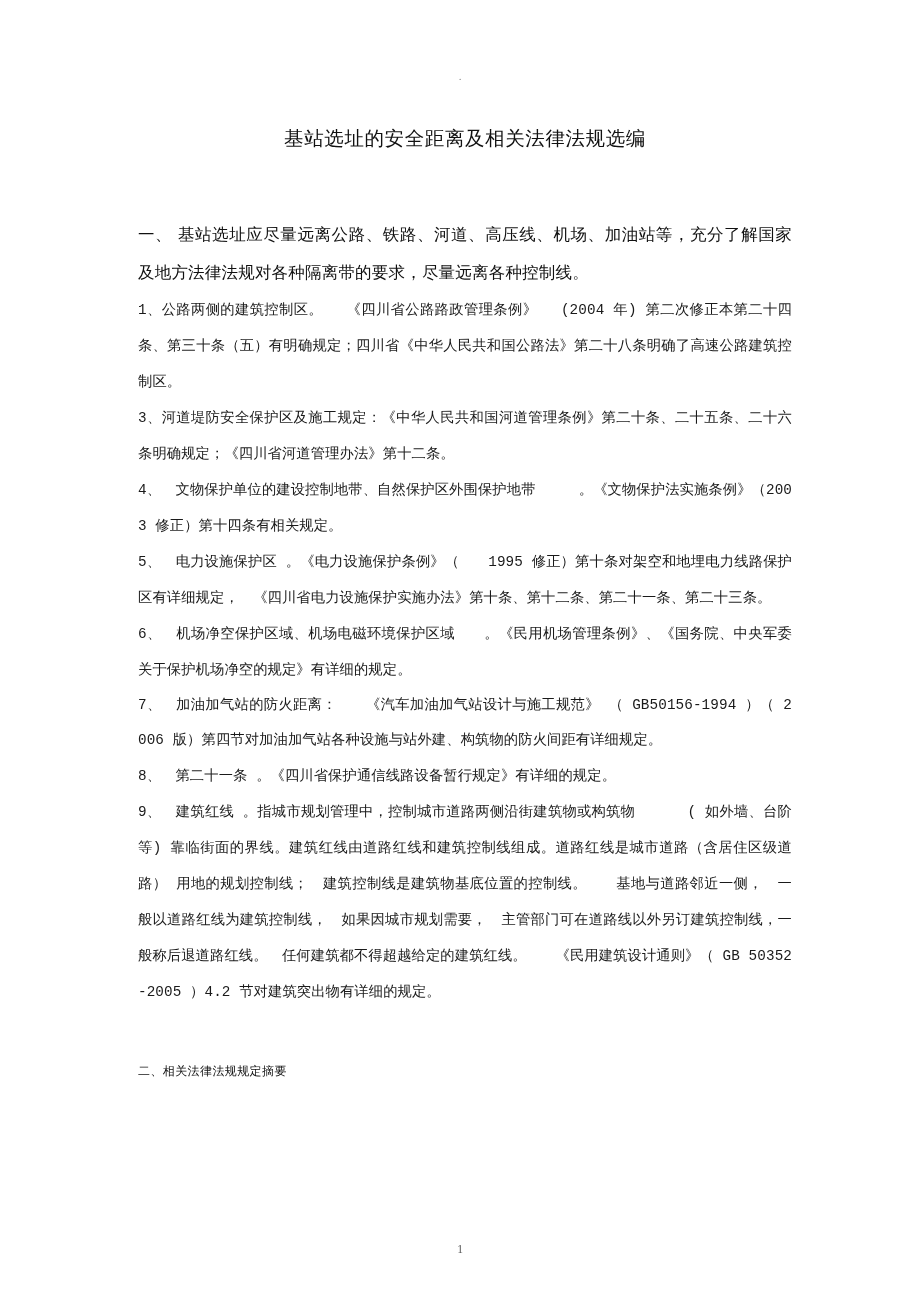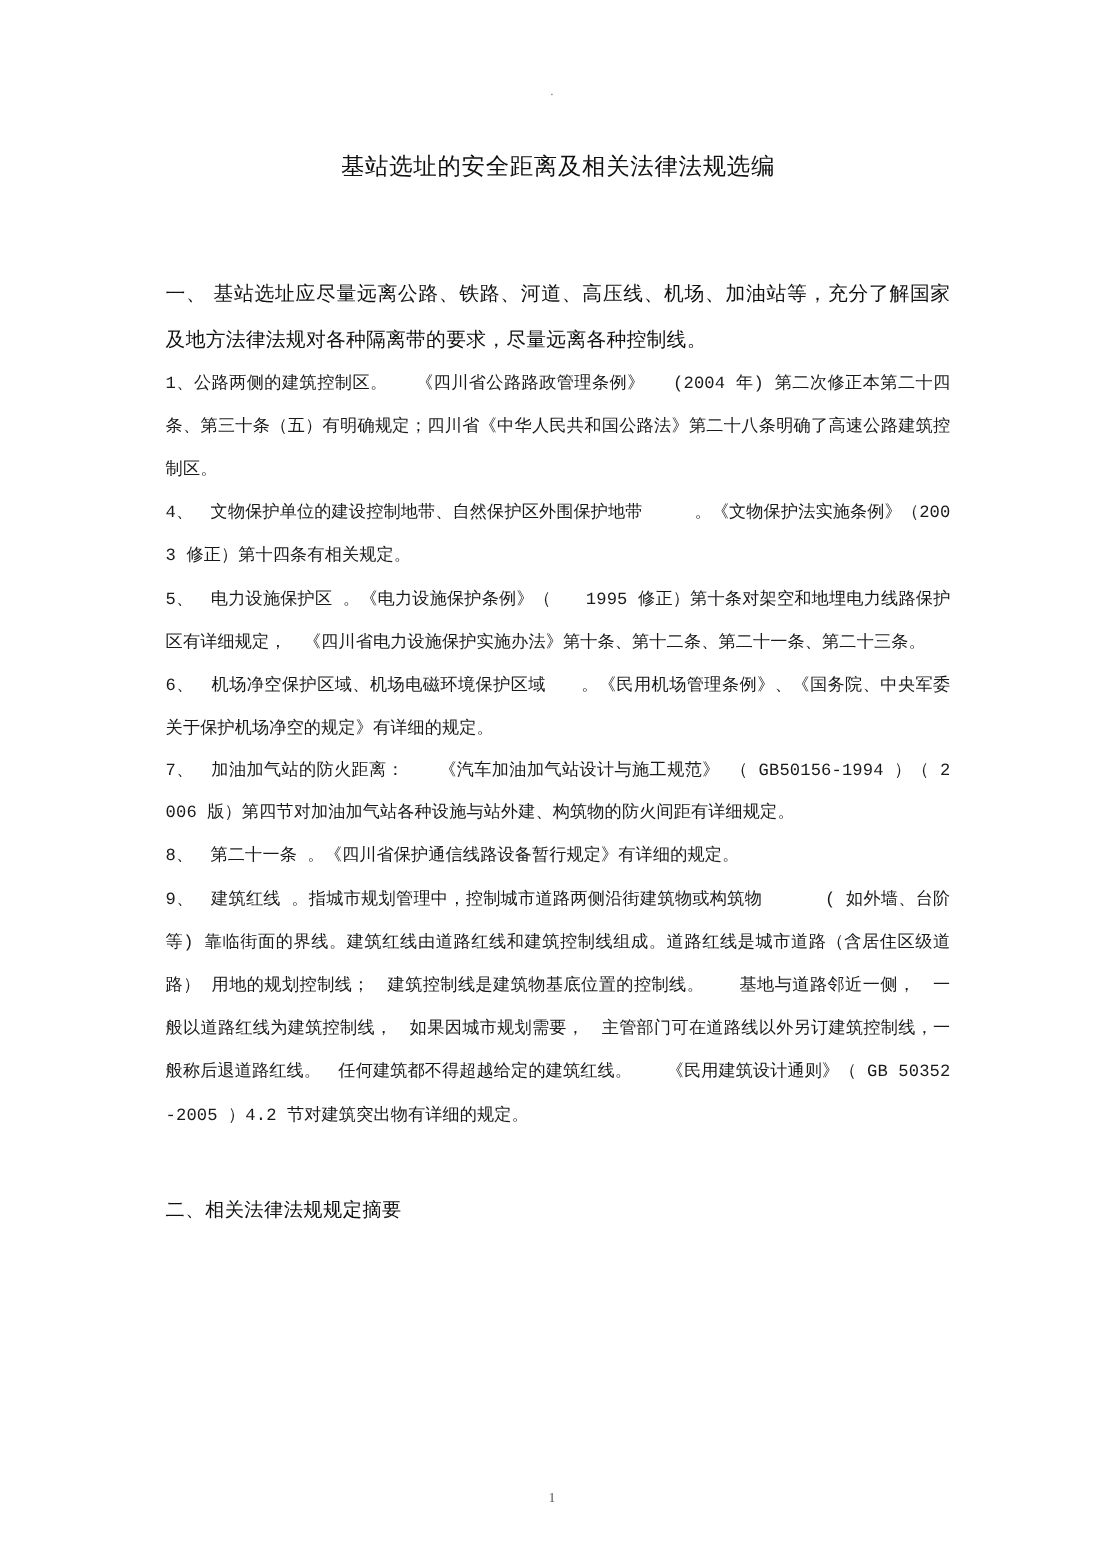--- a/index.html
+++ b/index.html
@@ -38,21 +38,21 @@
     top: 118px;
     width: 654px;
   }
   .doc-title {
     font-family: "DejaVu Serif", "Liberation Serif", serif;
     font-size: 19.5px;
     font-weight: 400;
     color: #111111;
     text-align: center;
     letter-spacing: 0.6px;
-    margin: 0 0 10px 0;
+    margin: 0 0 0 0;
     padding-top: 6px;
     line-height: 30px;
   }
   .gap-after-title { height: 62px; }
   .section-head {
     font-size: 16.5px;
     line-height: 38px;
     color: #111111;
     letter-spacing: 0.2px;
     font-family: "DejaVu Serif", "Liberation Serif", serif;
@@ -64,21 +64,21 @@
     line-height: 36px;
     color: #1a1a1a;
     text-align: justify;
     text-align-last: left;
     letter-spacing: 0.1px;
     font-family: Liberation Mono, monospace;
     word-break: break-all;
   }
   .para.tight { line-height: 35px; }
   .section-head-2 {
-    font-size: 16px;
+    font-size: 12px;
     line-height: 34px;
     color: #111111;
     margin-top: 44px;
     font-family: Liberation Serif, serif;
     letter-spacing: 0.4px;
   }
   .page-number {
     position: absolute;
     bottom: 48px;
     left: 0;
@@ -102,20 +102,23 @@
 
     <div class="gap-after-title"></div>
 
     <div class="section-head">一、 基站选址应尽量远离公路、铁路、河道、高压线、机场、加油站等，充分了解国家及地方法律法规对各种隔离带的要求，尽量远离各种控制线。</div>
 
     <div class="para">
       <span>1、</span><span>公路两侧的建筑控制区。 　《四川省公路路政管理条例》　 (2004 年) 第二次修正本第二十四条、第三十条（五）有明确规定；四川省《中华人民共和国公路法》第二十八条明确了高速公路建筑控制区。</span>
     </div>
 
 
+    <div class="para">
+      <span>3、</span><span>河道堤防安全保护区及施工规定：《中华人民共和国河道管理条例》第二十条、二十五条、二十六条明确规定；《四川省河道管理办法》第十二条。</span>
+    </div>
 
     <div class="para">
       <span>4、</span><span>　文物保护单位的建设控制地带、自然保护区外围保护地带　　　。《文物保护法实施条例》（2003 修正）第十四条有相关规定。</span>
     </div>
 
     <div class="para">
       <span>5、</span><span>　电力设施保护区 。《电力设施保护条例》（　　1995 修正）第十条对架空和地埋电力线路保护区有详细规定，　《四川省电力设施保护实施办法》第十条、第十二条、第二十一条、第二十三条。</span>
     </div>
 
     <div class="para">

